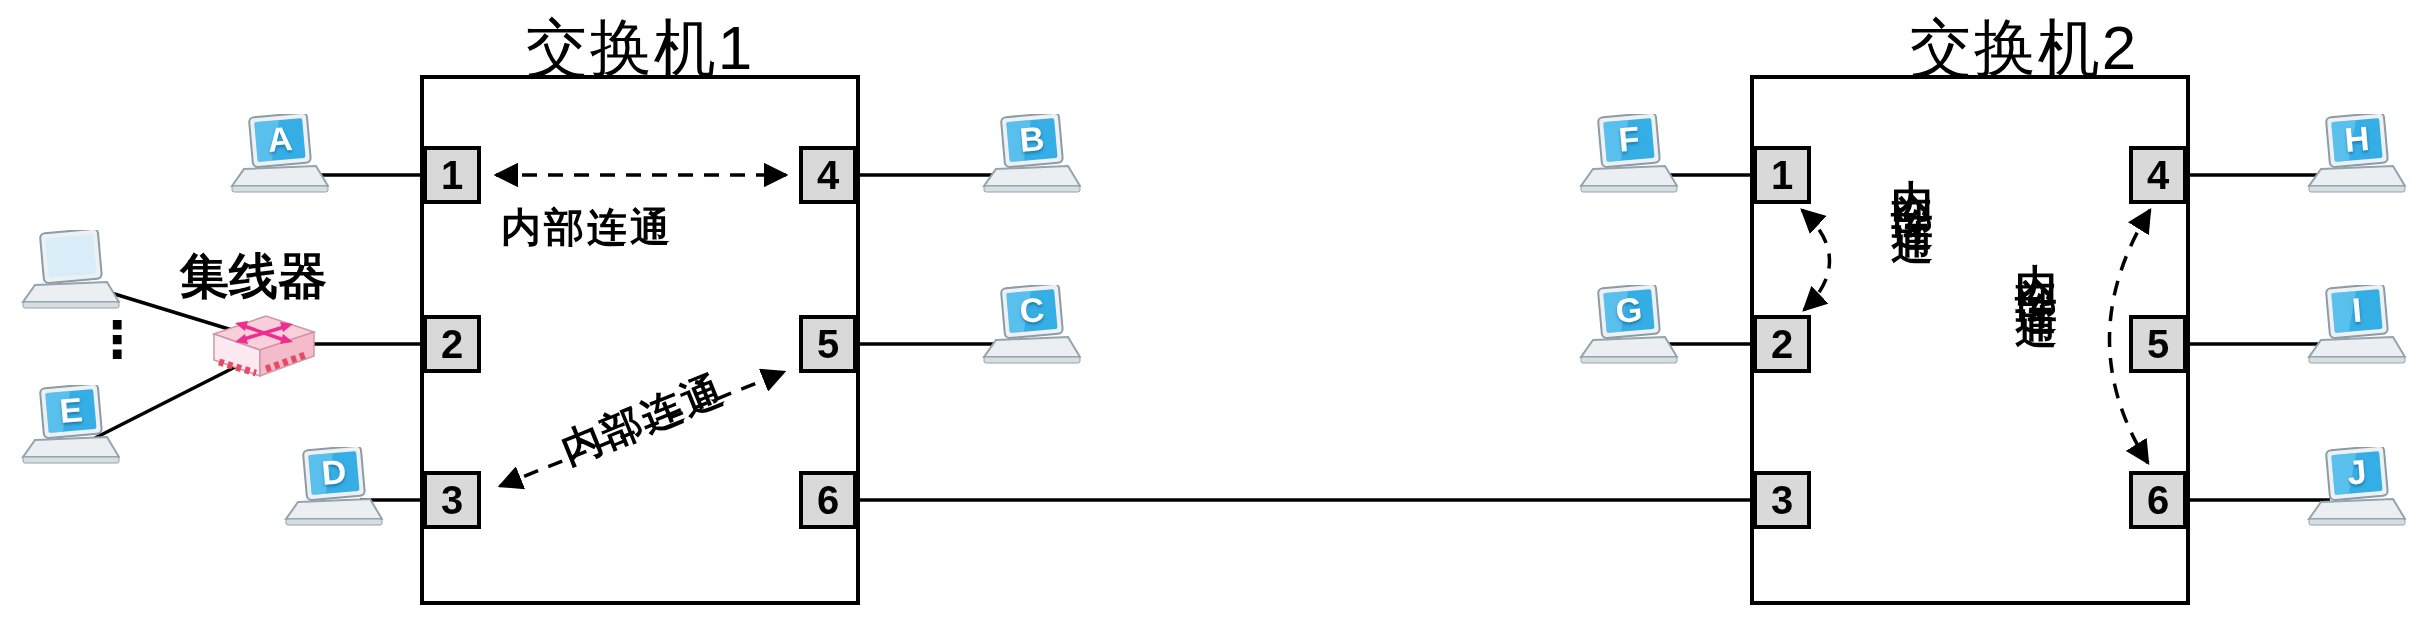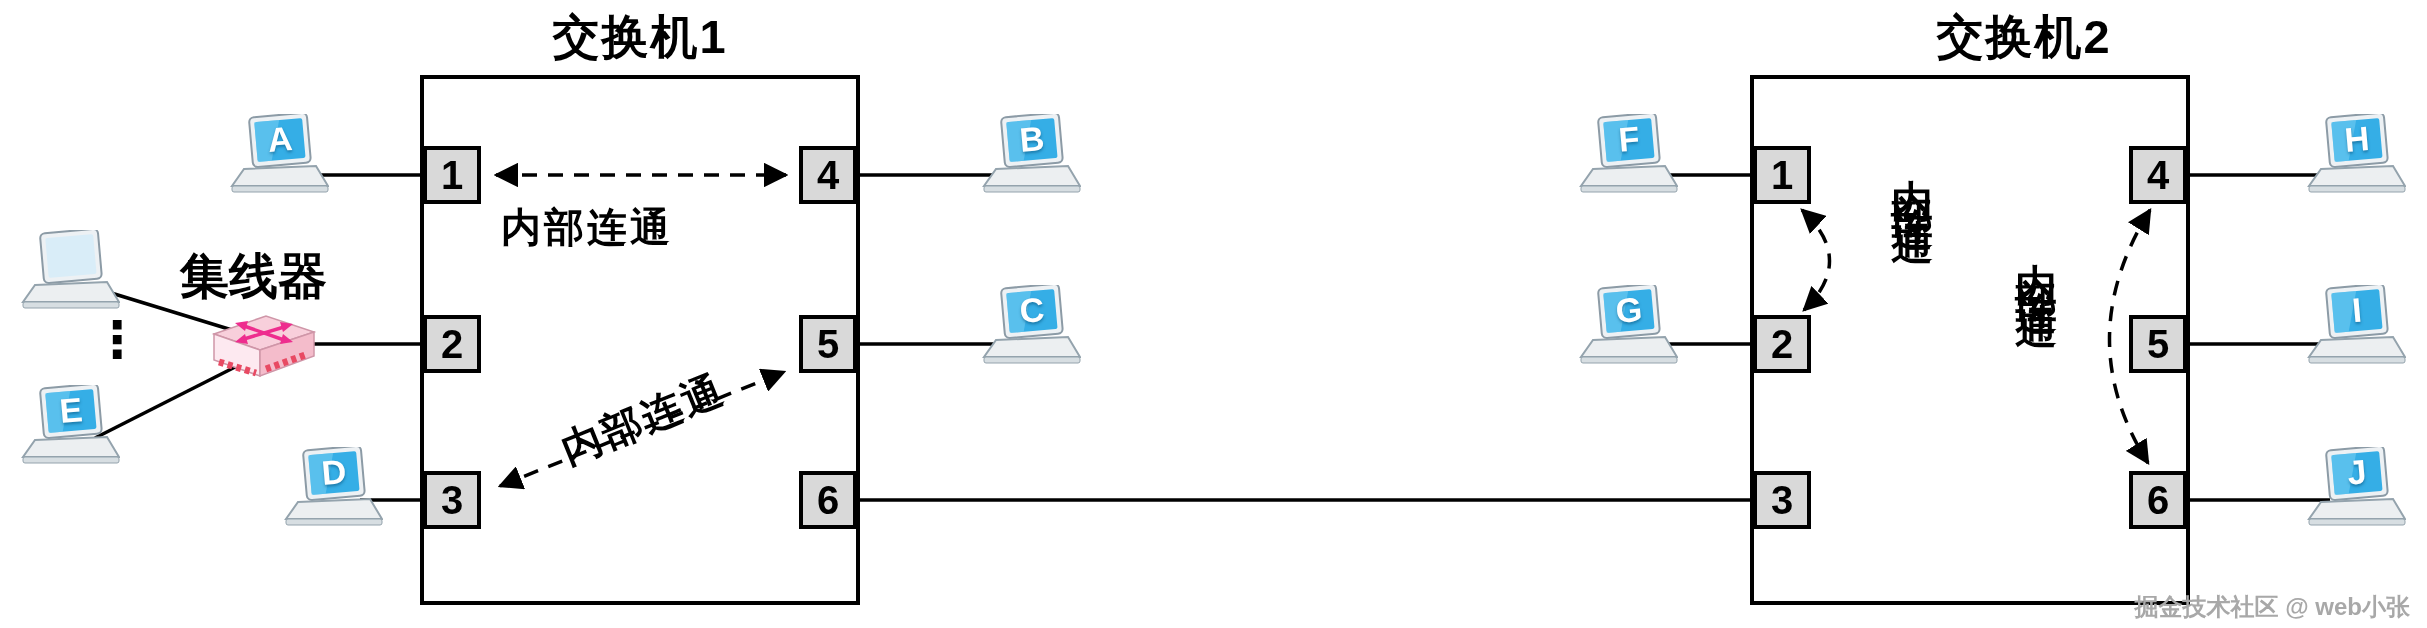--- a/index.html
+++ b/index.html
@@ -1,20 +1,20 @@
 <!DOCTYPE html>
 <html><head>
 <meta charset="utf-8">
 <style>
   * { margin:0; padding:0; box-sizing:border-box; }
   body { background:#fff; font-family:"Liberation Sans","DejaVu Sans",sans-serif; color:#000; }
   .stage { position:relative; width:2427px; height:628px; background:#fff; overflow:hidden; }
   .wires { position:absolute; left:0; top:0; }
   .switch-box { position:absolute; width:440px; height:530px; top:75px; border:4px solid #000; background:transparent; }
-  .switch-title { position:absolute; top:6px; width:440px; text-align:center; font-size:47px; font-weight:bold; letter-spacing:2px; }
+  .switch-title { position:absolute; top:6px; width:440px; text-align:center; font-size:62px; font-weight:normal; letter-spacing:2px; }
   .port { position:absolute; width:58px; height:58px; background:#d9d9d9; border:4px solid #000;
           display:flex; align-items:center; justify-content:center; font-size:40px; font-weight:bold; }
   .label-h { position:absolute; width:250px; text-align:center; font-size:40px; font-weight:bold; letter-spacing:3px; }
   .label-diag { transform:rotate(-22deg); }
   .label-v { position:absolute; writing-mode:vertical-rl; text-orientation:upright; font-size:42px; font-weight:bold; letter-spacing:14px; }
   .hub-label { position:absolute; width:170px; text-align:left; font-size:49px; font-weight:bold; }
   .ellipsis { position:absolute; font-size:50px; font-weight:bold; line-height:0.9; }
   .laptop { position:absolute; width:100px; height:82px; }
   .laptop svg { display:block; width:100%; height:100%; }
   .host-letter { position:absolute; left:24px; top:3px; width:54px; height:45px; display:flex; align-items:center; justify-content:center;
@@ -240,15 +240,14 @@
         <rect x="22" y="1" width="58" height="50" rx="5" fill="#edf1f4" stroke="#8c9ba6" stroke-width="2"></rect>
         <rect x="27" y="6" width="48" height="40" rx="2" fill="#35aee6"></rect>
         <polygon points="27,6 52,6 41,46 27,46" fill="#7dd1f4" opacity="0.5"></polygon>
       </g>
       <polygon points="15,55 87,52 99,72 3,72" fill="#eceff1" stroke="#94a3ad" stroke-width="2"></polygon>
       <rect x="3" y="72" width="96" height="6" rx="2" fill="#d7dee2" stroke="#94a3ad" stroke-width="1"></rect>
     </svg>
     <span class="host-letter">J</span>
   </div>
 
-  <div class="watermark">掘金技术社区 @ web小张</div>
 
 </div>
 
 </body></html>

